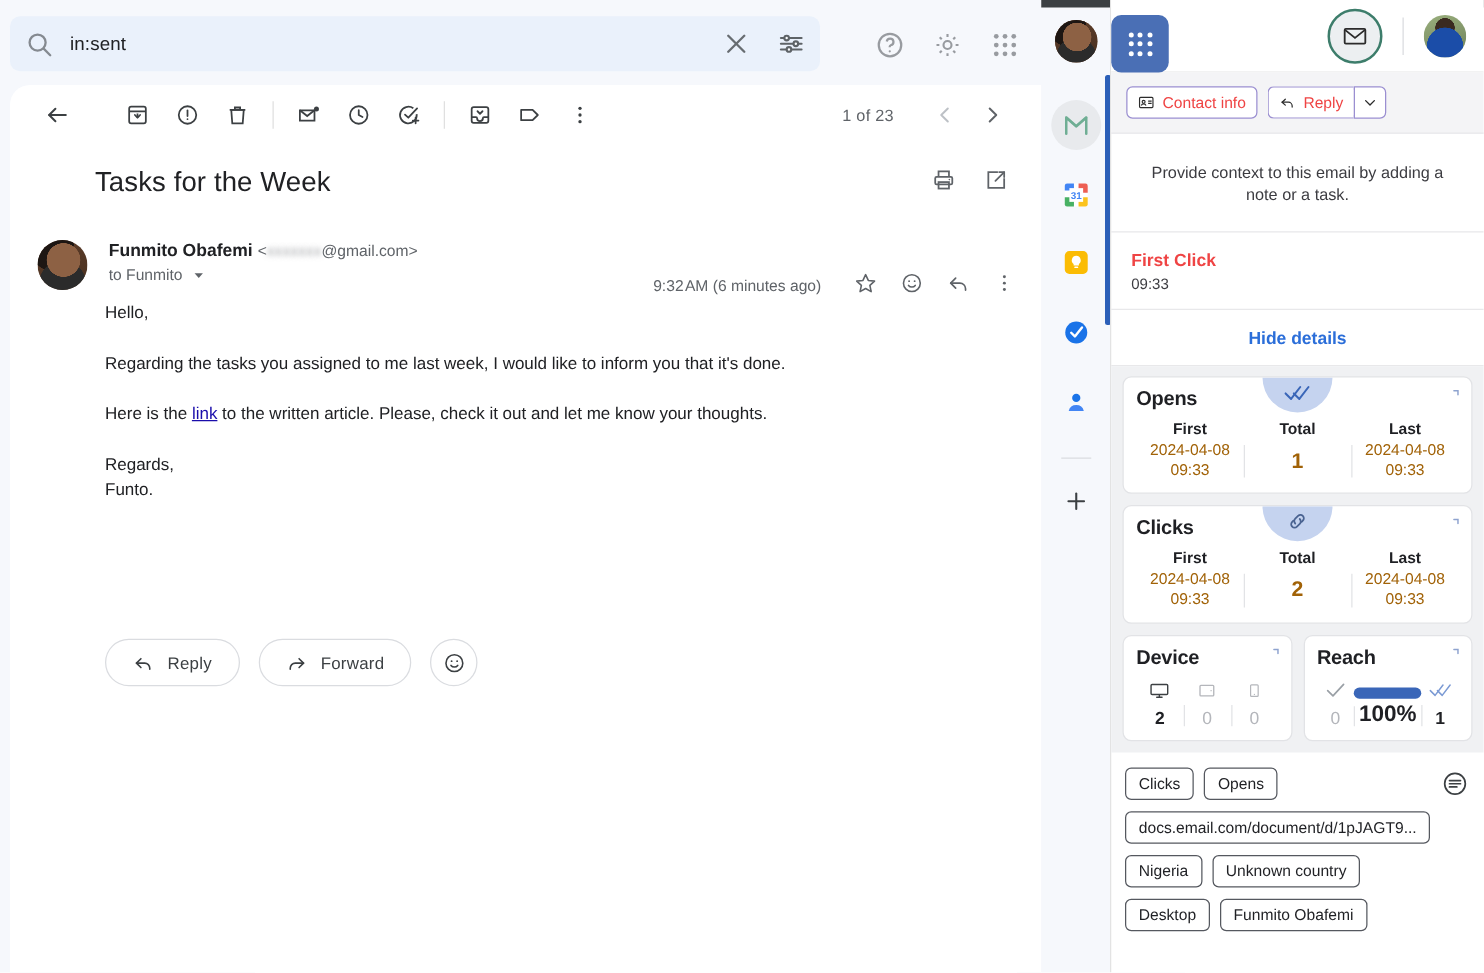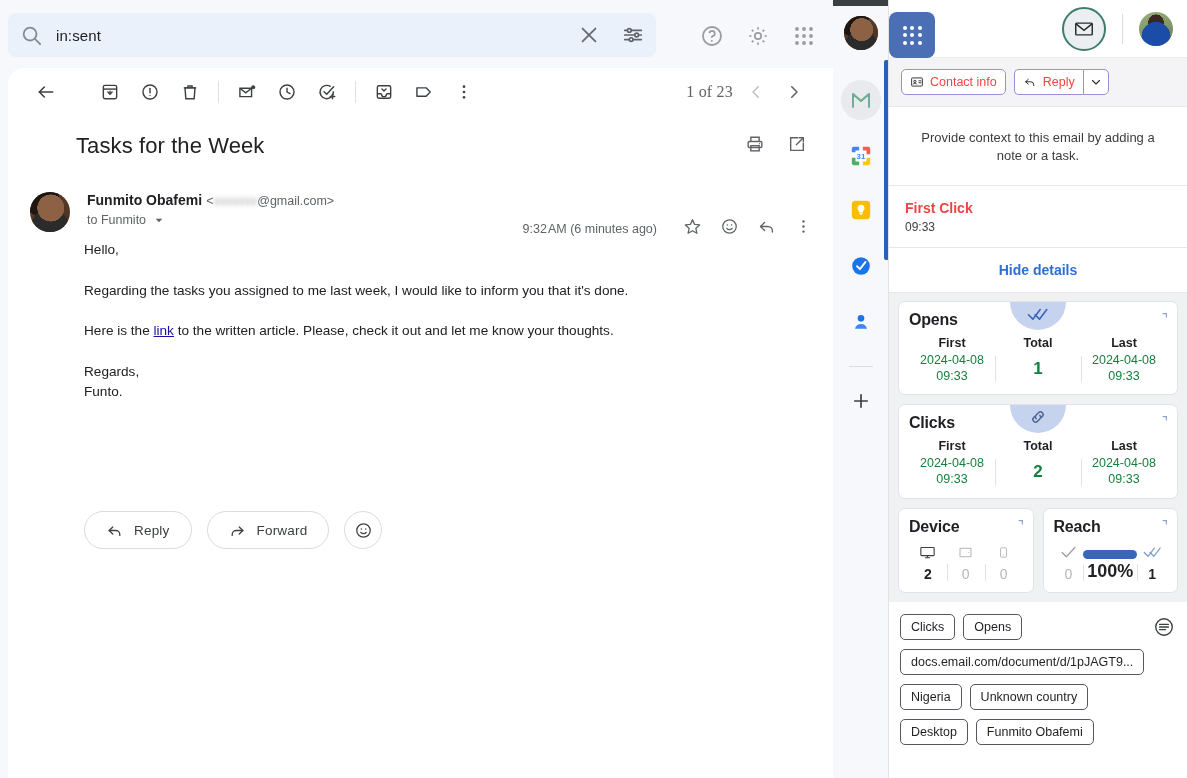--- a/index.html
+++ b/index.html
@@ -39,21 +39,21 @@
 
   
   .read-pane { position:absolute; left:8px; top:68px; width:825px; height:710px; background:#fff; border-radius:16px 0 0 0; }
 
   
   .tb { position:absolute; left:0; top:0; width:825px; height:48px; display:flex; align-items:center; padding-left:18px; }
   .tb-btn { width:40px; height:40px; border-radius:50%; display:flex; align-items:center; justify-content:center; cursor:pointer; }
   .tb-btn svg { width:20px; height:20px; }
   .tb-sep { width:1px; height:22px; background:#e0e0e0; margin:0 8px; }
   .tb-right { position:absolute; right:22px; top:0; height:48px; display:flex; align-items:center; gap:4px; }
-  .tb-count { font-size:16px; color:#5f6368; margin-right:2px; letter-spacing:.2px;font-family:Liberation Serif, serif; }
+  .tb-count { font-size:13px; color:#5f6368; margin-right:20px; letter-spacing:.2px; }
   .pg-btn { width:34px; height:34px; display:flex; align-items:center; justify-content:center; cursor:pointer; }
 
   
   .subject-row { position:absolute; left:0; top:48px; width:825px; height:60px; display:flex; align-items:center; }
   .subject { font-size:22px; color:#202124; font-weight:400; margin-left:68px; letter-spacing:.1px; }
   .subject-actions { position:absolute; right:26px; display:flex; gap:22px; align-items:center; }
   .subject-actions svg { width:20px; height:20px; cursor:pointer; }
 
   
   .msg { position:absolute; left:0; top:122px; width:825px; }
@@ -123,21 +123,21 @@
   .mt-stats { background:#f0f1f3; padding:8px 9px 9px; }
   .stat-card { background:#fff; border:1px solid #e2e3e6; border-radius:7px; padding:9px 10px 10px; margin-bottom:9px; position:relative; overflow:hidden;}
   .stat-title { font-size:16px; font-weight:bold; color:#1f2024; letter-spacing:-.2px; }
   .stat-bubble { position:absolute; left:50%; top:0; transform:translateX(-50%); width:56px; height:28px;
                  background:#c5d3ef; border-radius:0 0 28px 28px; display:flex; align-items:flex-start; justify-content:center; padding-top:3px; }
   .expand-ic { position:absolute; right:9px; top:9px; cursor:pointer; }
   .stat-cols { display:flex; margin-top:7px; }
   .stat-col { flex:1; text-align:center; position:relative; }
   .stat-col + .stat-col::before { content:""; position:absolute; left:0; top:20px; bottom:2px; width:1px; background:#e2e3e6; }
   .stat-h { font-size:12.5px; font-weight:bold; color:#1f2024; }
-  .stat-v { font-size:12.5px; color:#15803d; margin-top:3px; line-height:1.25; }
+  .stat-v { font-size:12.5px; color:#a16207; margin-top:3px; line-height:1.25; }
   .stat-v.big { font-size:17px; font-weight:bold; margin-top:8px; }
 
   .mt-row2 { display:flex; gap:9px; }
   .mt-row2 .stat-card { flex:1; margin-bottom:0; }
   .mini-cols { display:flex; margin-top:6px; align-items:flex-end; }
   .mini-col { flex:1; text-align:center; position:relative; }
   .mini-col + .mini-col::before { content:""; position:absolute; left:0; top:22px; bottom:1px; width:1px; background:#e2e3e6; }
   .mini-ic { height:22px; display:flex; align-items:center; justify-content:center; }
   .mini-v { font-size:14px; font-weight:bold; color:#1f2024; margin-top:2px; }
   .mini-v.dim { color:#b4b6bb; font-weight:normal; }

